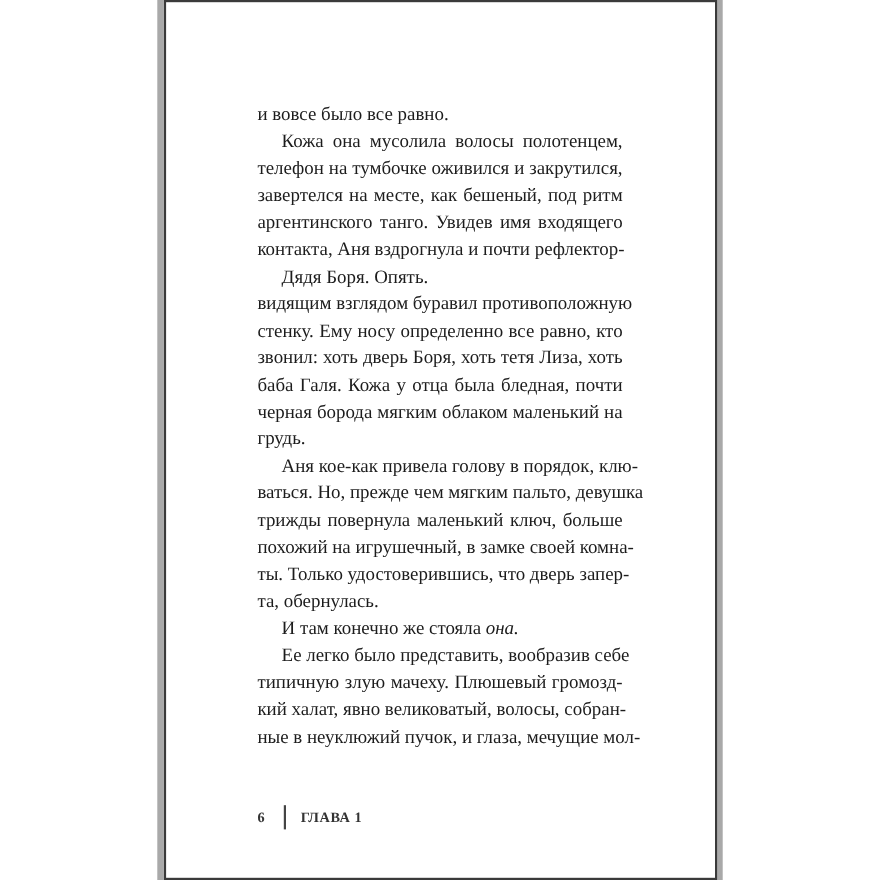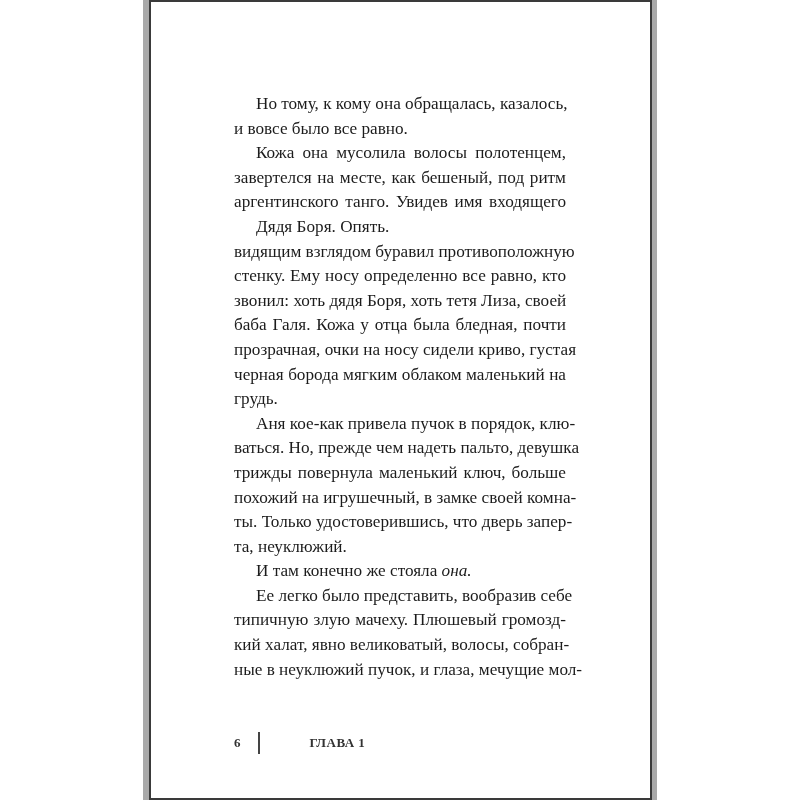--- a/index.html
+++ b/index.html
@@ -19,49 +19,49 @@
   .line.last { text-align-last:left; }
   .line.indent { padding-left:22px; }
   em { }
   .footer {
     position:absolute; left:83px; top:730px; height:22px;
     font-family:"Liberation Serif", "DejaVu Serif", serif; font-weight:bold;
     font-size:13px; color:#333; display:flex; align-items:center;
   }
   .footer .num { width:16px; }
   .footer .rule { width:1.5px; height:22px; background:#444; margin:0 14px 0 8px; }
-  .footer .chap { letter-spacing:0.5px;margin-left:36px; }
+  .footer .chap { letter-spacing:0.5px; }
 </style>
 </head>
 <body>
 
 <div class="shadow-left"></div>
 <div class="shadow-right"></div>
 
 <div class="page">
   <div class="text-block" id="text-block">
-      <span class="line indent"><span>Но тому, к кому она обращалась, казалось,</span></span>
       <span class="line last"><span>и вовсе было все равно.</span></span>
       <span class="line indent"><span>Кожа она мусолила волосы полотенцем,</span></span>
+      <span class="line"><span>телефон на тумбочке оживился и закрутился,</span></span>
       <span class="line"><span>завертелся на месте, как бешеный, под ритм</span></span>
       <span class="line"><span>аргентинского танго. Увидев имя входящего</span></span>
+      <span class="line"><span>контакта, Аня вздрогнула и почти рефлектор-</span></span>
       <span class="line indent last"><span>Дядя Боря. Опять.</span></span>
       <span class="line"><span>видящим взглядом буравил противоположную</span></span>
       <span class="line"><span>стенку. Ему носу определенно все равно, кто</span></span>
-      <span class="line"><span>звонил: хоть дядя Боря, хоть тетя Лиза, своей</span></span>
+      <span class="line"><span>звонил: хоть дверь Боря, хоть тетя Лиза, хоть</span></span>
       <span class="line"><span>баба Галя. Кожа у отца была бледная, почти</span></span>
-      <span class="line"><span>прозрачная, очки на носу сидели криво, густая</span></span>
       <span class="line"><span>черная борода мягким облаком маленький на</span></span>
       <span class="line last"><span>грудь.</span></span>
-      <span class="line indent"><span>Аня кое-как привела пучок в порядок, клю-</span></span>
-      <span class="line"><span>ваться. Но, прежде чем надеть пальто, девушка</span></span>
+      <span class="line indent"><span>Аня кое-как привела голову в порядок, клю-</span></span>
+      <span class="line"><span>ваться. Но, прежде чем мягким пальто, девушка</span></span>
       <span class="line"><span>трижды повернула маленький ключ, больше</span></span>
       <span class="line"><span>похожий на игрушечный, в замке своей комна-</span></span>
       <span class="line"><span>ты. Только удостоверившись, что дверь запер-</span></span>
-      <span class="line last"><span>та, неуклюжий.</span></span>
+      <span class="line last"><span>та, обернулась.</span></span>
       <span class="line indent last"><span>И там конечно же стояла </span><em>она.</em></span>
       <span class="line indent"><span>Ее легко было представить, вообразив себе</span></span>
       <span class="line"><span>типичную злую мачеху. Плюшевый громозд-</span></span>
       <span class="line"><span>кий халат, явно великоватый, волосы, собран-</span></span>
       <span class="line"><span>ные в неуклюжий пучок, и глаза, мечущие мол-</span></span>
     </div>
   <div class="footer">
     <span class="num">6</span>
     <span class="rule"></span>
     <span class="chap">ГЛАВА 1</span>

